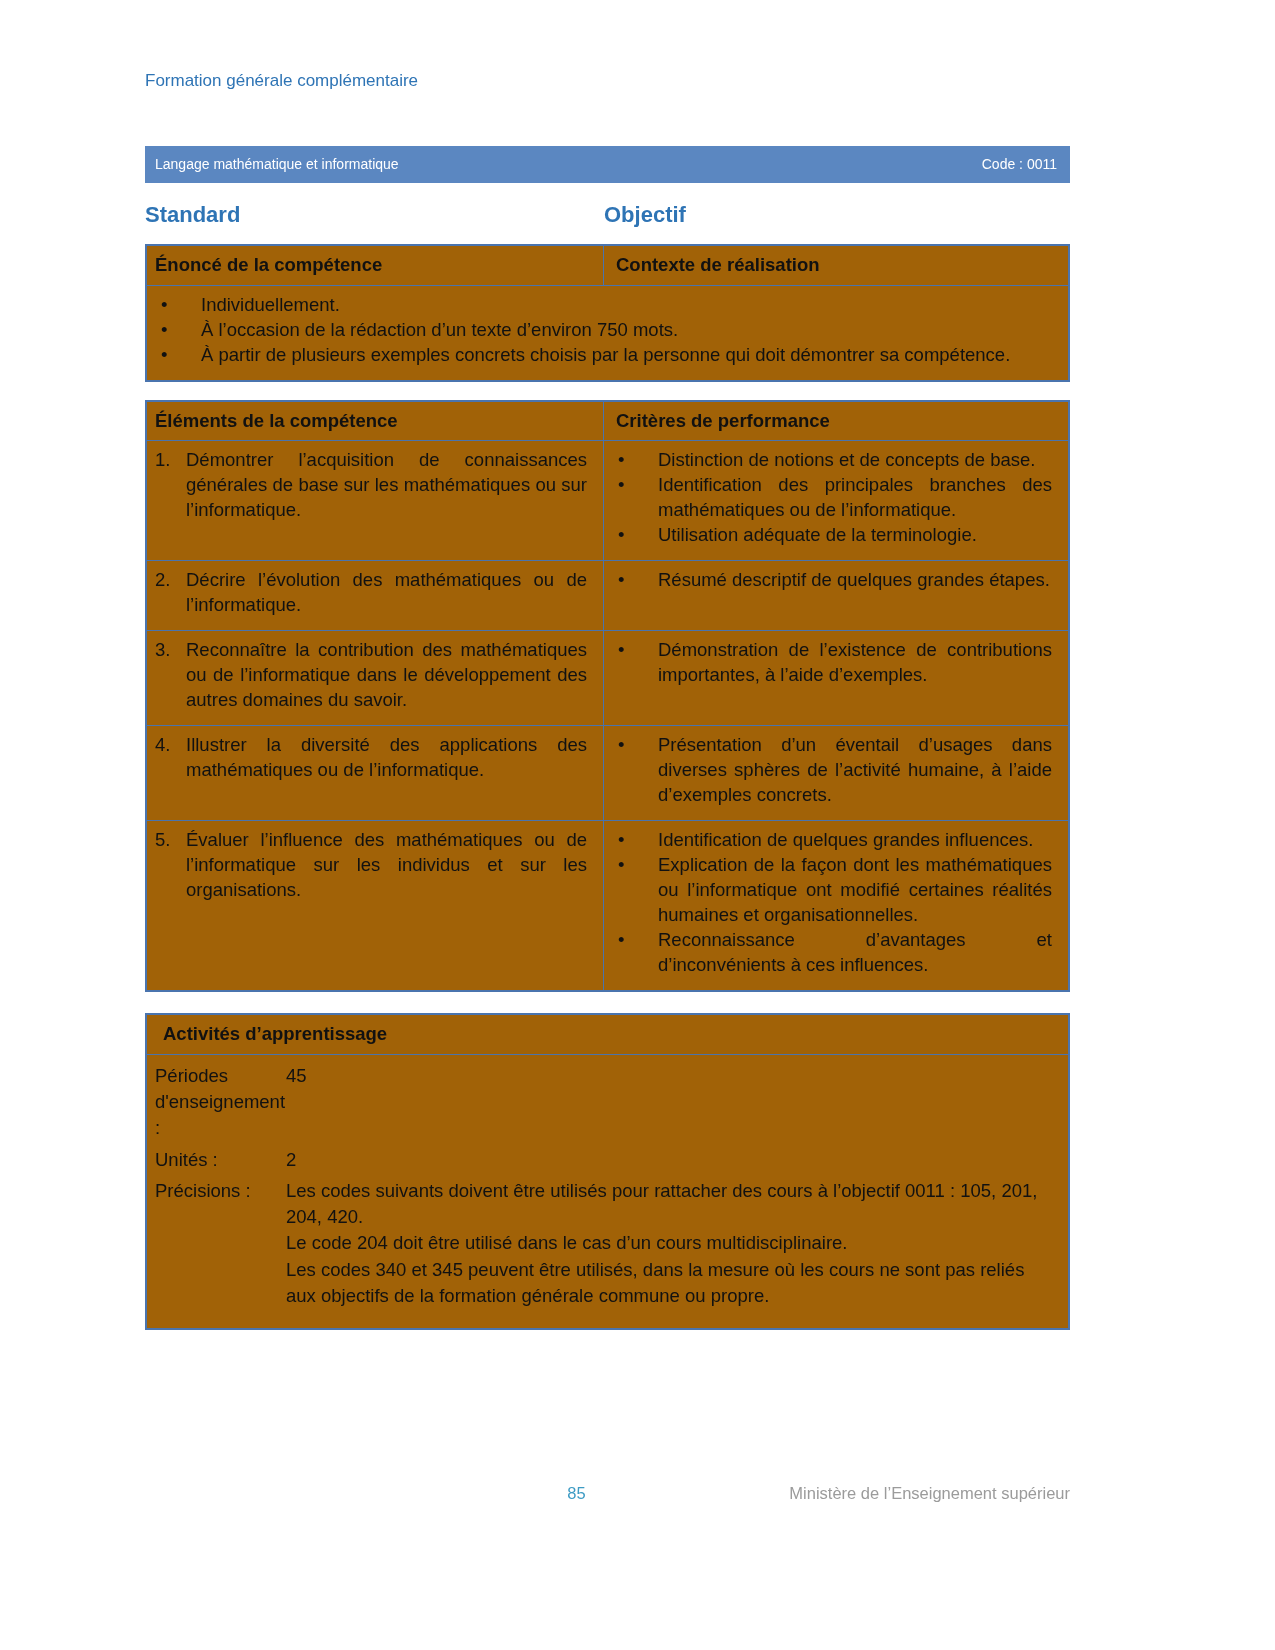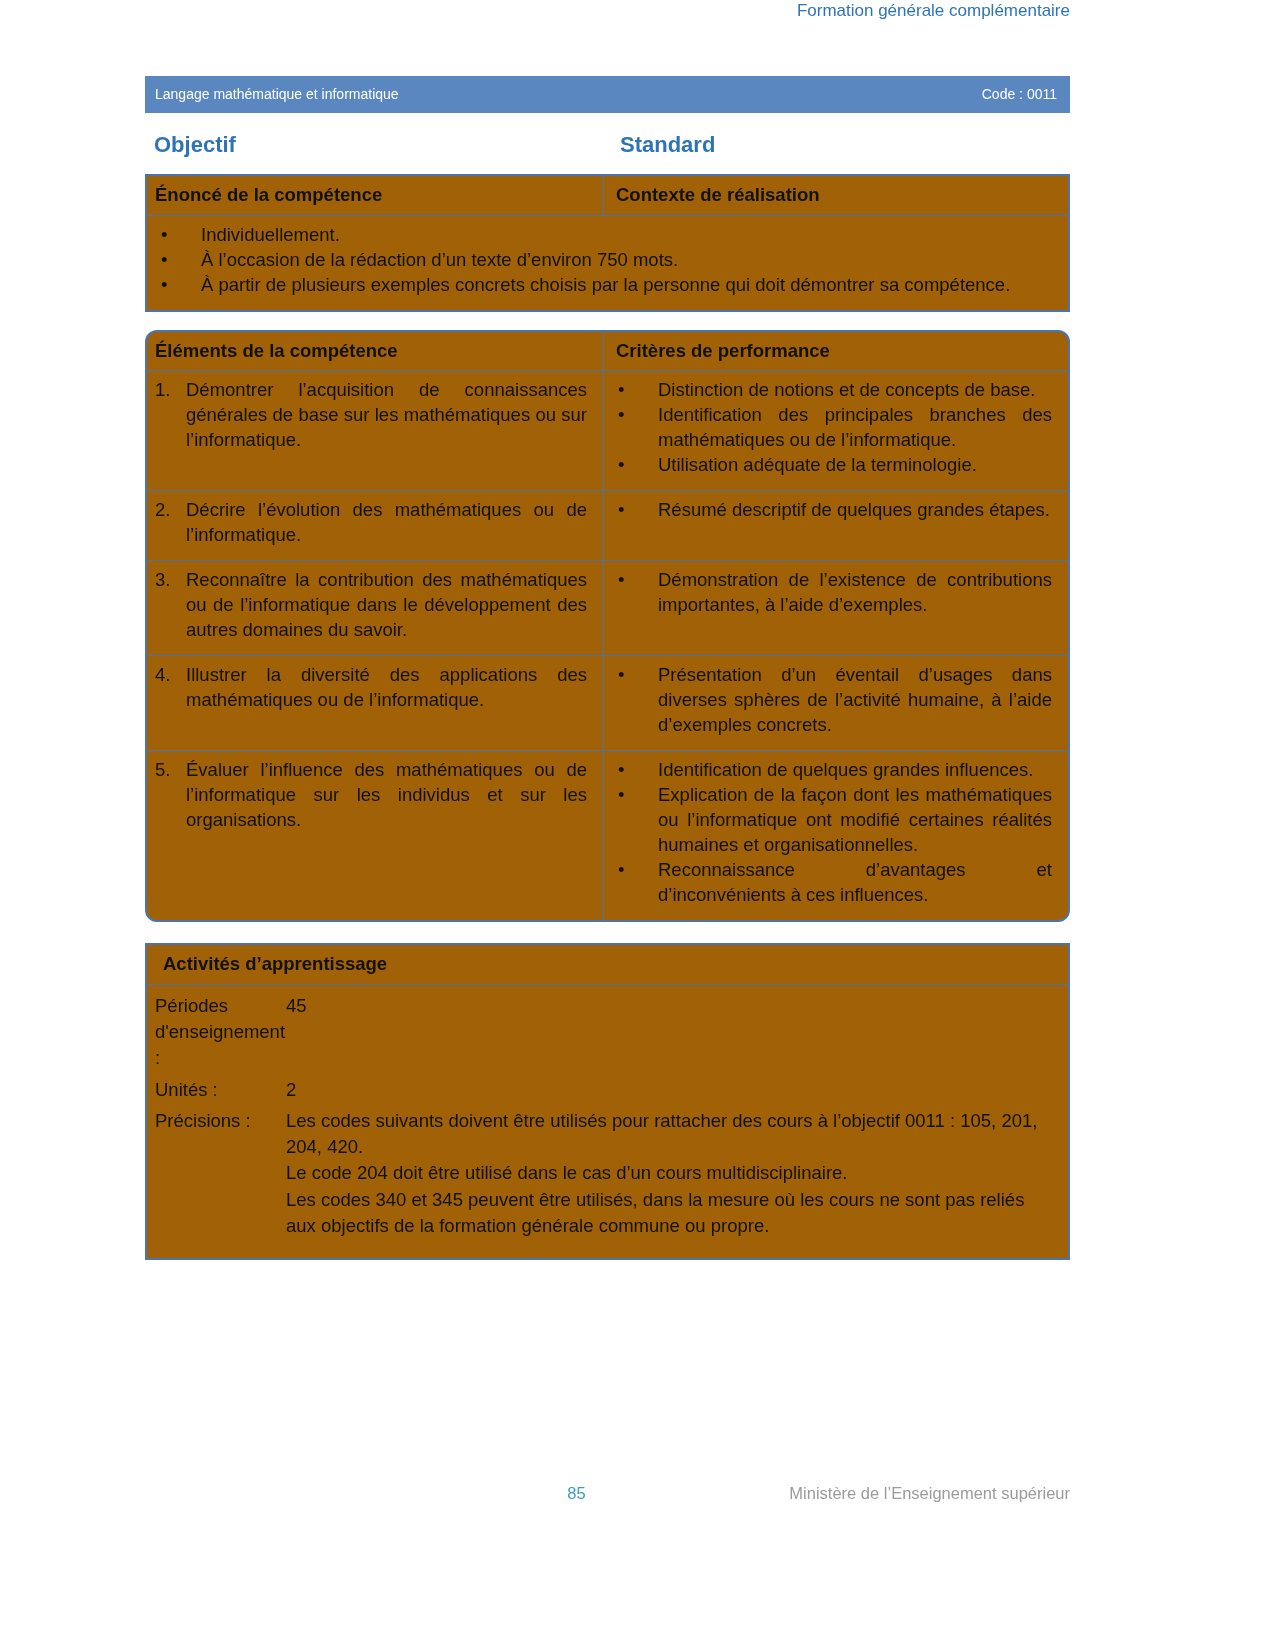--- a/index.html
+++ b/index.html
@@ -16,23 +16,23 @@
     position:relative;
     width:1275px;height:1650px;
     background:#ffffff;
     font-family:"Liberation Sans","DejaVu Sans",sans-serif;
     font-size:18.5px;line-height:1.35;color:var(--ink);
     overflow:hidden;
   }
   .content{margin-left:145px;width:925px;}
 
   .doc-header{
+    padding-top:70px;
     color:var(--heading-blue);
     font-size:17px;
-    text-align:right;
   }
 
   .title-bar{
     margin-top:53px;
     height:37px;
     background:var(--bar-blue);
     color:#ffffff;
     display:flex;align-items:center;justify-content:space-between;
     padding:0 13px 0 10px;
     font-size:14px;
@@ -44,21 +44,21 @@
     font-size:22px;
   }
   .col-heading.objectif{width:475px;padding-left:9px;}
   .col-heading.standard{flex:1;}
 
   .tbl{
     border:2px solid var(--border-blue);
     background:#a16207;
   }
   .tbl.competence{margin-top:14px;}
-  .tbl.elements{margin-top:18px;border-radius:12px;}
+  .tbl.elements{margin-top:18px;}
   .tbl.activities{margin-top:21px;}
 
   .tbl-row{display:flex;border-top:1.5px solid var(--border-blue);}
   .tbl-row.first{border-top:none;}
 
   .cell-left{
     width:457px;flex:none;
     border-right:1.5px solid var(--border-blue);
     padding:7px 16px 12px 8px;
   }
@@ -106,22 +106,22 @@
   <div class="content">
 
     <div class="doc-header">Formation générale complémentaire</div>
 
     <div class="title-bar">
       <span>Langage mathématique et informatique</span>
       <span>Code : 0011</span>
     </div>
 
     <div class="col-headings">
+      <div class="col-heading standard">Standard</div>
       <div class="col-heading objectif">Objectif</div>
-      <div class="col-heading standard">Standard</div>
     </div>
 
     <div class="tbl competence">
       <div class="tbl-row hdr first">
         <div class="cell-left">Énoncé de la compétence</div>
         <div class="cell-right">Contexte de réalisation</div>
       </div>
       <div class="tbl-row">
         <div class="cell-right">
           <div class="bullet">

